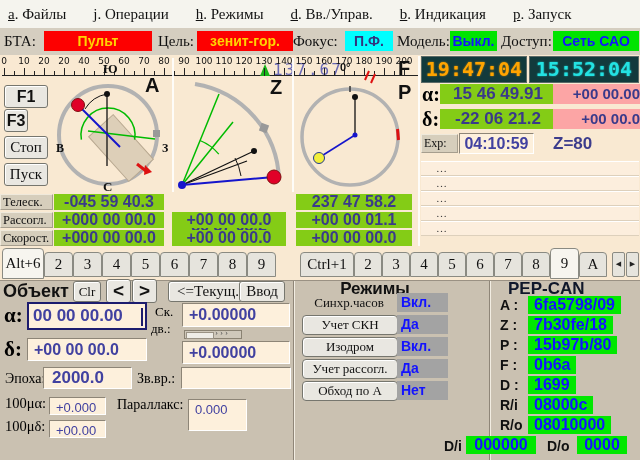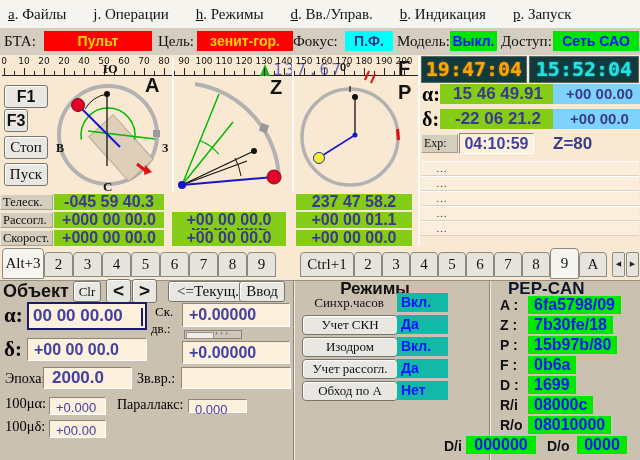--- a/index.html
+++ b/index.html
@@ -38,37 +38,37 @@
   .clock{position:absolute;top:56px;height:27px;background:#123a3c;border:1px solid #5a6a68;box-sizing:border-box;text-align:center;font-family:"DejaVu Sans Mono",monospace;font-weight:bold;font-size:20px;line-height:25px;letter-spacing:0px;}
   #clock-solar{left:421px;width:106px;color:#ffa400;text-shadow:0 0 2px rgba(255,164,0,.7);}
   #clock-sidereal{left:529px;width:110px;color:#23e2e2;text-shadow:0 0 2px rgba(35,226,226,.7);}
 
   
   .btn{position:absolute;background:#e9e7e1;border:1px solid #76766e;border-radius:3px;box-shadow:inset 1px 1px 0 #fff;box-sizing:border-box;text-align:center;color:#111;cursor:default;}
   .f-sans-b{font-family:"Liberation Sans",sans-serif;font-weight:bold;}
 
   
   .cyanf{position:absolute;background:#84cc16;color:#3a3a8a;font-family:"Liberation Sans",sans-serif;font-weight:bold;font-size:16px;text-align:center;height:16px;line-height:16px;}
-  .tealf{position:absolute;background:#7dd3fc;color:#3a3a8a;font-family:"Liberation Sans",sans-serif;font-weight:bold;font-size:15px;text-align:center;padding-left:6px;height:20px;line-height:20px;box-sizing:border-box;}
+  .tealf{position:absolute;background:#fca5a5;color:#3a3a8a;font-family:"Liberation Sans",sans-serif;font-weight:bold;font-size:15px;text-align:right;padding-left:6px;height:20px;line-height:20px;box-sizing:border-box;}
   .bigcyan{height:20px;line-height:20px;font-size:17px;}
   .tlabel{position:absolute;background:#d6cebc;border:1px solid;border-color:#efe9db #a69e8e #a69e8e #efe9db;box-sizing:border-box;font-size:12.5px;color:#111;height:16px;line-height:14px;padding-left:2px;}
   .inpf{position:absolute;background:#fdf0dc;border:1px solid;border-color:#8d8577 #fff #fff #8d8577;box-sizing:border-box;color:#4141a0;font-family:"Liberation Sans",sans-serif;font-weight:bold;}
   .purple-b{color:#3c3c8c;font-family:"Liberation Sans",sans-serif;font-weight:bold;}
 
   
   .logrow{position:absolute;left:421px;width:218px;height:15px;background:#fceedd;border-top:1px solid #fff;border-bottom:1px solid #ddd0bc;box-sizing:border-box;font-size:11px;color:#333;line-height:12px;padding-left:15px;}
 
   
   .tab{position:absolute;top:252px;height:25px;background:#e6e4dd;border:1px solid #8a8a82;border-radius:4px 4px 0 0;box-sizing:border-box;text-align:center;font-size:15px;line-height:23px;color:#111;cursor:default;}
   .tab.sel{top:248px;height:31px;background:#f7f5ef;line-height:29px;z-index:2;}
   .arrowbtn{position:absolute;top:252px;width:13px;height:25px;background:#e6e4dd;border:1px solid #8a8a82;border-radius:2px;box-sizing:border-box;text-align:center;font-size:7px;line-height:23px;color:#222;}
 
   
   .groove{position:absolute;top:281px;height:179px;width:1px;background:#8f8678;border-right:1px solid #f2ede2;}
-  .gchip{position:absolute;background:#14b8a6;color:#1313ff;font-family:"Liberation Sans",sans-serif;font-weight:bold;font-size:14px;height:19px;line-height:19px;padding:0 4px;box-sizing:border-box;}
+  .gchip{position:absolute;background:#a3a3a3;color:#1313ff;font-family:"Liberation Sans",sans-serif;font-weight:bold;font-size:14px;height:19px;line-height:19px;padding:0 4px;box-sizing:border-box;}
   .pepchip{position:absolute;background:#00e800;color:#1313ff;font-family:"Liberation Sans",sans-serif;font-weight:bold;font-size:16px;height:18px;line-height:18px;padding:0 6px;}
   .peplabel{position:absolute;width:34px;text-align:left;font-family:"Liberation Sans",sans-serif;font-weight:bold;font-size:14px;color:#111;height:18px;line-height:18px;}
   .modelabel{position:absolute;left:302px;width:94px;font-size:13px;color:#111;height:19px;line-height:19px;text-align:center;}
   .modebtn{left:302px;width:96px;height:20px;font-size:13px;line-height:18px;border-radius:4px;}
   .sep{position:absolute;background:rgba(255,255,255,.85);}
   .caret{display:inline-block;width:2px;height:18px;background:#1c1c6e;vertical-align:middle;margin-left:18px;}
   svg text{user-select:none;}
 </style>
 </head>
 <body>
@@ -263,21 +263,21 @@
   <span class="inpf" style="left:182px;top:341px;width:108px;height:23px;line-height:21px;font-size:16px;padding-left:6px">+0.00000</span>
 
   <span class="abs" style="left:5px;top:371px;font-size:14px">Эпоха:</span>
   <span class="inpf" style="left:43px;top:367px;width:89px;height:22px;line-height:20px;font-size:17px;padding-left:8px">2000.0</span>
   <span class="abs" style="left:137px;top:371px;font-size:14px">Зв.вр.:</span>
   <span class="inpf" style="left:181px;top:367px;width:110px;height:22px;line-height:20px;font-size:15px;padding-left:6px"></span>
 
   <span class="abs" style="left:5px;top:395px;font-size:14.5px">100μα:</span>
   <span class="inpf" style="left:49px;top:397px;width:57px;height:18px;line-height:20px;font-size:13px;font-weight:normal;padding-left:6px">+0.000</span>
   <span class="abs" style="left:117px;top:397px;font-size:14px">Параллакс:</span>
-  <span class="inpf" style="left:188px;top:399px;width:59px;height:14px;line-height:19px;font-size:13px;font-weight:normal;padding-left:6px">0.000</span>
+  <span class="inpf" style="left:188px;top:399px;width:59px;height:32px;line-height:19px;font-size:13px;font-weight:normal;padding-left:6px">0.000</span>
   <span class="abs" style="left:5px;top:418px;font-size:14.5px">100μδ:</span>
   <span class="inpf" style="left:49px;top:420px;width:57px;height:18px;line-height:20px;font-size:13px;font-weight:normal;padding-left:6px">+00.00</span>
 
   <div class="abs f-sans-b" style="left:300px;top:279px;width:150px;text-align:center;font-size:17px;color:#111">Режимы</div>
 
   <div class="abs f-sans-b" style="left:508px;top:279px;font-size:17px;color:#0f172a">PEP-CAN</div>
   <span class="peplabel" style="left:444px;top:437px;width:24px">D/i</span>
   <span class="pepchip" style="left:466px;top:436px;width:70px;text-align:center;box-sizing:border-box">000000</span>
   <span class="peplabel" style="left:547px;top:437px;width:26px">D/o</span>
   <span class="pepchip" style="left:577px;top:436px;width:50px;text-align:center;box-sizing:border-box">0000</span>
@@ -295,21 +295,21 @@
     <div class="cyanf" style="left: 296px; top: 212px; width: 116px;">+00 00 01.1</div>
     <div class="tlabel" style="left: 0px; top: 230px; width: 53px;">Скорост.</div>
     <div class="cyanf" style="left: 54px; top: 230px; width: 110px;">+000 00 00.0</div>
     <div class="cyanf" style="left: 172px; top: 230px; width: 114px;">+00 00 00.0</div>
     <div class="cyanf" style="left: 296px; top: 230px; width: 116px;">+00 00 00.0</div>
     <div class="logrow" style="top: 161px;">…</div>
     <div class="logrow" style="top: 176px;">…</div>
     <div class="logrow" style="top: 191px;">…</div>
     <div class="logrow" style="top: 206px;">…</div>
     <div class="logrow" style="top: 221px;">…</div>
-    <div class="tab sel" style="left: 2px; width: 42px;">Alt+3</div>
+    <div class="tab sel" style="left: 2px; width: 42px;">Alt+6</div>
     <div class="tab" style="left: 44px; width: 29px;">2</div>
     <div class="tab" style="left: 73px; width: 29px;">3</div>
     <div class="tab" style="left: 102px; width: 29px;">4</div>
     <div class="tab" style="left: 131px; width: 29px;">5</div>
     <div class="tab" style="left: 160px; width: 29px;">6</div>
     <div class="tab" style="left: 189px; width: 29px;">7</div>
     <div class="tab" style="left: 218px; width: 29px;">8</div>
     <div class="tab" style="left: 247px; width: 29px;">9</div>
     <div class="tab" style="left: 300px; width: 54px;">Ctrl+1</div>
     <div class="tab" style="left: 354px; width: 28px;">2</div>

